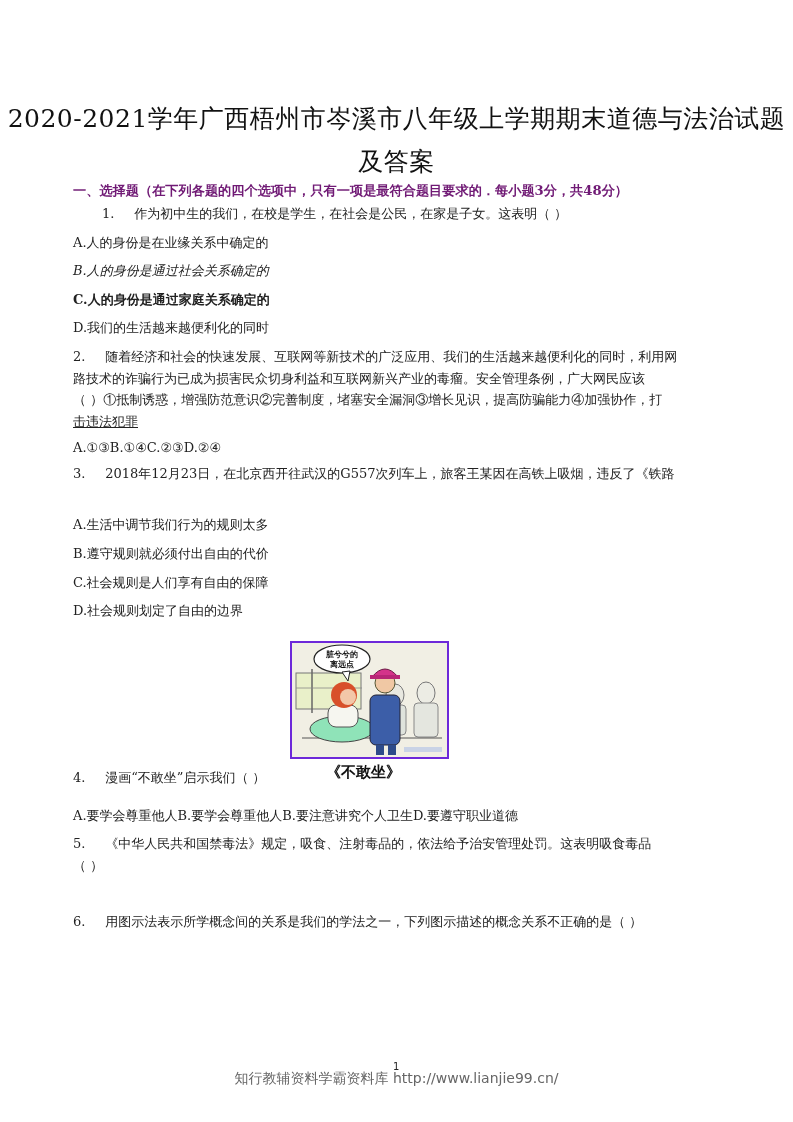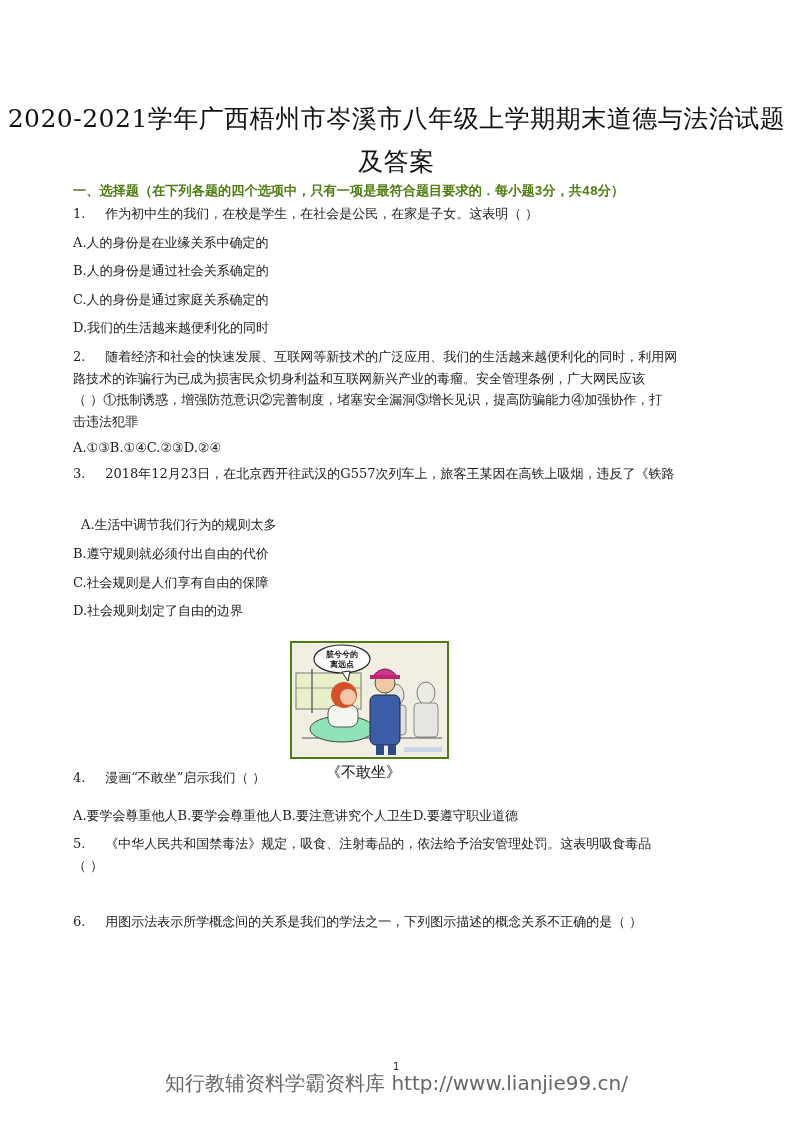--- a/index.html
+++ b/index.html
@@ -4,64 +4,64 @@
 <style>
   html, body { margin: 0; padding: 0; background: #ffffff; }
   body { width: 793px; height: 1122px; position: relative; overflow: hidden;
          font-family: "DejaVu Serif", "Liberation Serif", serif; color: #1a1a1a; }
   .page { position: absolute; left: 0; top: 0; width: 639px; height: 1122px; }
   .title { position: absolute; left: 0; width: 793px; text-align: center;
            font-size: 25px; letter-spacing: 0.5px; color: #111; }
   .t1 { top: 102px; }
   .t2 { top: 145px; font-family: Liberation Mono, monospace; }
   .line { position: absolute; left: 73px; font-size: 13px; white-space: nowrap; color: #222; }
-  .section { font-weight: bold; font-size: 13.2px; color: #4d7c0f; font-family: Liberation Mono, monospace; }
+  .section { font-weight: bold; font-size: 13.2px; color: #701a75; }
   .qnum { display: inline-block; width: 28px; }
   .comic { position: absolute; left: 290px; top: 641px; width: 159px; height: 118px;
-           border: 2px solid #4d7c0f; background: #fde047; overflow: hidden; box-sizing: border-box; }
+           border: 2px solid #6d28d9; background: #fde047; overflow: hidden; box-sizing: border-box; }
   .caption { position: absolute; left: 326px; top: 763px; font-size: 15px;
-             font-family: "DejaVu Sans", "Liberation Sans", sans-serif; color: #111; }
+             font-family: "DejaVu Sans", "Liberation Sans", sans-serif; color: #111; font-weight: bold; }
   .pagenum { position: absolute; left: 393px; top: 1061px; font-size: 10px;
              font-family: "DejaVu Sans", sans-serif; color: #222; }
   .footer { position: absolute; left: 0; width: 793px; top: 1070px; text-align: center;
-            font-size: 20px; color: #666; font-family: "DejaVu Sans", "Liberation Sans", sans-serif; }
+            font-size: 14px; color: #666; font-family: "DejaVu Sans", "Liberation Sans", sans-serif; }
 </style>
 </head>
 <body>
 
 <div class="page">
 
   <div class="title t1">2020-2021学年广西梧州市岑溪市八年级上学期期末道德与法治试题</div>
   <div class="title t2">及答案</div>
 
   <div class="line section" style="top:182px; left:73px;">一、选择题（在下列各题的四个选项中，只有一项是最符合题目要求的．每小题3分，共48分）</div>
 
-  <div class="line" style="top:205px;">
+  <div class="line" style="top:205px;margin-left:29px;">
     <span class="qnum">1.</span>
     <span>作为初中生的我们，在校是学生，在社会是公民，在家是子女。这表明（ ）</span>
   </div>
   <div class="line" style="top:234px;">A.人的身份是在业缘关系中确定的</div>
-  <div class="line" style="top:262px;">B.人的身份是通过社会关系确定的</div>
-  <div class="line" style="top:291px;">C.人的身份是通过家庭关系确定的</div>
+  <div class="line" style="top:262px;font-style:italic;">B.人的身份是通过社会关系确定的</div>
+  <div class="line" style="top:291px;font-weight:bold;">C.人的身份是通过家庭关系确定的</div>
   <div class="line" style="top:319px;">D.我们的生活越来越便利化的同时</div>
 
   <div class="line" style="top:348px;">
     <span class="qnum">2.</span>
     <span>随着经济和社会的快速发展、互联网等新技术的广泛应用、我们的生活越来越便利化的同时，利用网</span>
   </div>
   <div class="line" style="top:370px;">路技术的诈骗行为已成为损害民众切身利益和互联网新兴产业的毒瘤。安全管理条例，广大网民应该</div>
   <div class="line" style="top:391px;">（ ）①抵制诱惑，增强防范意识②完善制度，堵塞安全漏洞③增长见识，提高防骗能力④加强协作，打</div>
-  <div class="line" style="top:413px;">击违法犯罪</div>
+  <div class="line" style="top:413px;text-decoration:underline;">击违法犯罪</div>
   <div class="line" style="top:440px;">A.①③B.①④C.②③D.②④</div>
 
   <div class="line" style="top:465px;">
     <span class="qnum">3.</span>
     <span>2018年12月23日，在北京西开往武汉的G557次列车上，旅客王某因在高铁上吸烟，违反了《铁路</span>
   </div>
-  <div class="line" style="top:516px;margin-left:8px;">A.生活中调节我们行为的规则太多</div>
+  <div class="line" style="top:516px;">A.生活中调节我们行为的规则太多</div>
   <div class="line" style="top:545px;">B.遵守规则就必须付出自由的代价</div>
   <div class="line" style="top:574px;">C.社会规则是人们享有自由的保障</div>
   <div class="line" style="top:602px;">D.社会规则划定了自由的边界</div>
 
   <div class="comic">
     <svg width="155" height="114" viewBox="0 0 155 114">
       <rect x="0" y="0" width="155" height="114" fill="#f1efe4"></rect>
 
       <rect x="4" y="30" width="65" height="36" fill="#e9f0c9" stroke="#777" stroke-width="1"></rect>
       <line x1="20" y1="26" x2="20" y2="70" stroke="#666" stroke-width="1.5"></line>

